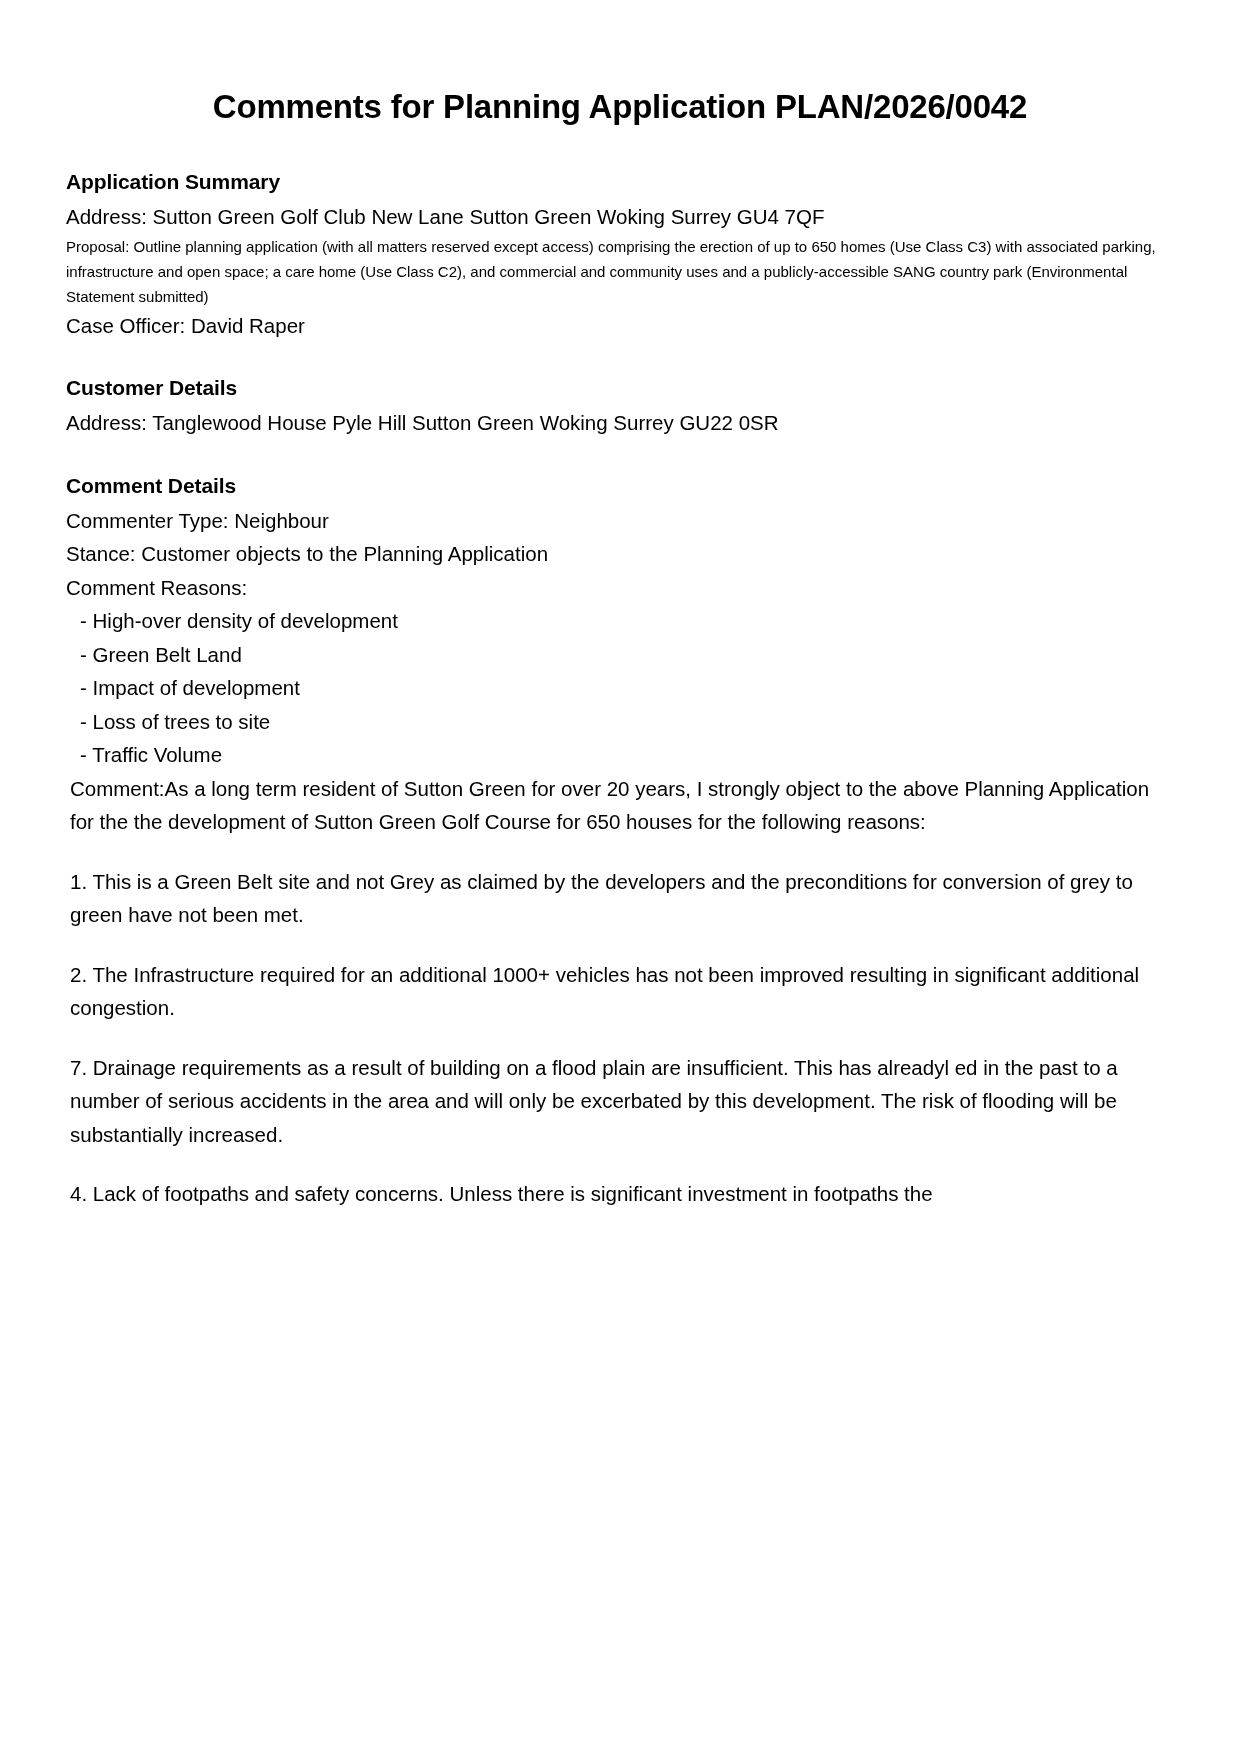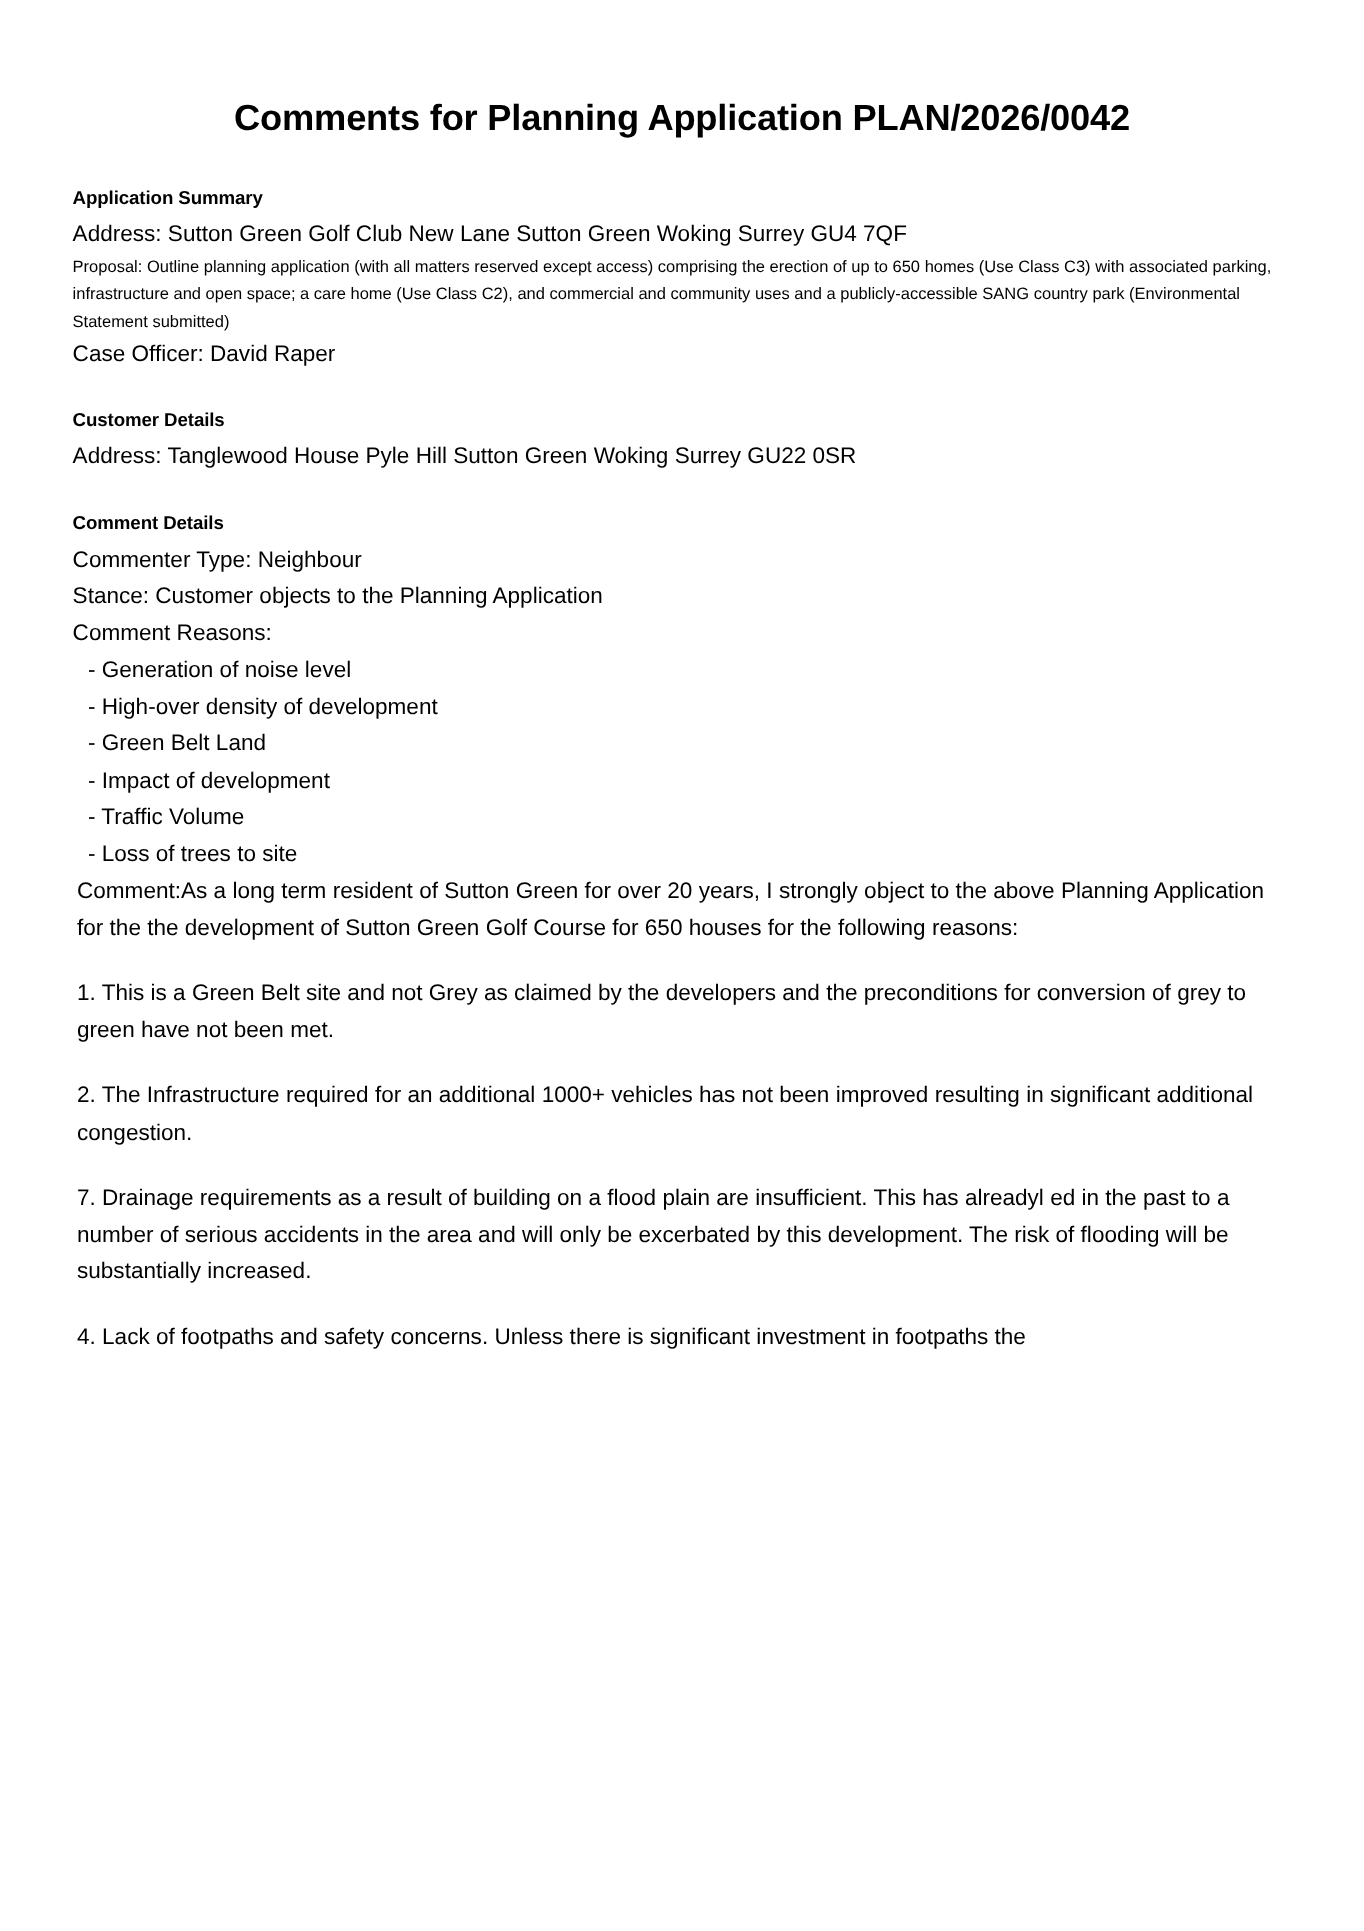--- a/index.html
+++ b/index.html
@@ -21,21 +21,21 @@
     padding: 70px 66px 40px 66px;
   }
   h1.doc-title {
     font-size: 33px;
     font-weight: bold;
     text-align: center;
     margin: 18px 0 44px 0;
     letter-spacing: -0.2px;
   }
   h2.section-heading {
-    font-size: 17px;
+    font-size: 21px;
     font-weight: bold;
     margin: 1px 0 6px 0;
     letter-spacing: -0.1px;
   }
   .section {
     margin-bottom: 34px;
   }
   .line {
     font-size: 20.5px;
     line-height: 33.5px;
@@ -86,26 +86,25 @@
     <h2 class="section-heading">Customer Details</h2>
     <p class="line">Address: Tanglewood House Pyle Hill Sutton Green Woking Surrey GU22 0SR</p>
   </div>
 
   <div class="section">
     <h2 class="section-heading">Comment Details</h2>
     <p class="line">Commenter Type: Neighbour</p>
     <p class="line">Stance: Customer objects to the Planning Application</p>
     <p class="line">Comment Reasons:</p>
     <ul class="reasons">
-      <li>- Generation of noise level</li>
       <li>- High-over density of development</li>
       <li>- Green Belt Land</li>
       <li>- Impact of development</li>
+      <li>- Loss of trees to site</li>
       <li>- Traffic Volume</li>
-      <li>- Loss of trees to site</li>
     </ul>
 
     <div class="comment-block">
       <p class="body-para">Comment:As a long term resident of Sutton Green for over 20 years, I strongly object to the above Planning Application for the the development of Sutton Green Golf Course for 650 houses for the following reasons:</p>
       <p class="body-para">1. This is a Green Belt site and not Grey as claimed by the developers and the preconditions for conversion of grey to green have not been met.</p>
       <p class="body-para">2. The Infrastructure required for an additional 1000+ vehicles has not been improved resulting in significant additional congestion.</p>
       <p class="body-para">7. Drainage requirements as a result of building on a flood plain are insufficient. This has alreadyl ed in the past to a number of serious accidents in the area and will only be excerbated by this development. The risk of flooding will be substantially increased.</p>
       <p class="body-para">4. Lack of footpaths and safety concerns. Unless there is significant investment in footpaths the</p>
     </div>
   </div>

